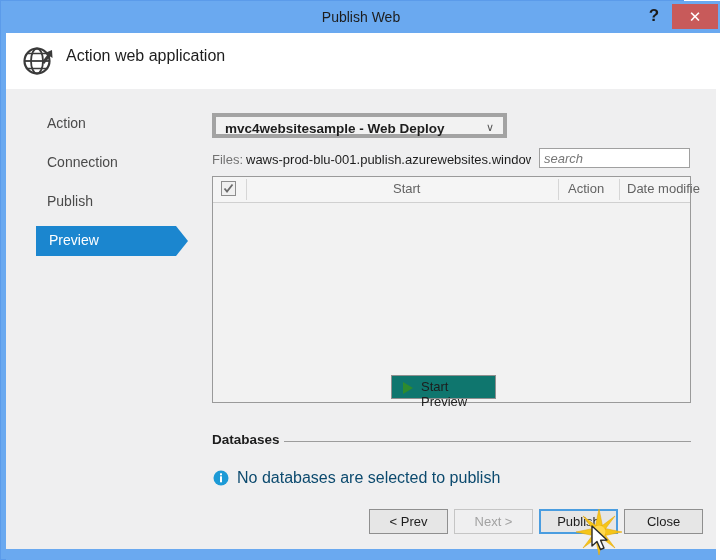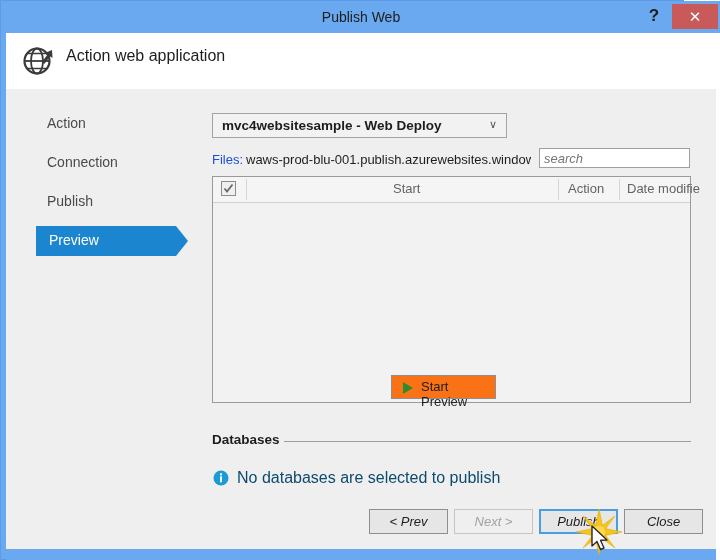--- a/index.html
+++ b/index.html
@@ -159,21 +159,21 @@
   }
 
   #profile-select {
     position: absolute;
     left: 16px;
     top: 24px;
     width: 295px;
     height: 25px;
     box-sizing: border-box;
     background: #f2f2f2;
-    border: 1px solid #a3a3a3;
+    border: 4px solid #a3a3a3;
     cursor: default;
   }
   #profile-select-label {
     position: absolute;
     left: 9px;
     top: 4px;
     font-size: 13.5px;
     font-weight: bold;
     color: #1d1d1d;
     white-space: nowrap;
@@ -184,21 +184,21 @@
     top: 4px;
     font-size: 11px;
     color: #555;
   }
 
   #files-label {
     position: absolute;
     left: 16px;
     top: 63px;
     font-size: 13px;
-    color: #1d4ed8;
+    color: #737373;
     white-space: nowrap;
   }
   #files-path {
     position: absolute;
     left: 50px;
     top: 63px;
     font-size: 13px;
     color: #1d1d1d;
     white-space: nowrap;
     max-width: 285px;
@@ -278,21 +278,21 @@
     white-space: nowrap;
   }
 
   #start-preview-button {
     position: absolute;
     left: 178px;
     top: 198px;
     width: 105px;
     height: 24px;
     box-sizing: border-box;
-    background: #f97316;
+    background: #0f766e;
     border: 1px solid #8f8f8f;
     cursor: default;
   }
   #start-preview-icon {
     position: absolute;
     left: 11px;
     top: 6px;
     width: 0; height: 0;
     border-top: 6px solid transparent;
     border-bottom: 6px solid transparent;
@@ -360,21 +360,20 @@
     width: 79px;
     height: 25px;
     box-sizing: border-box;
     background: #e6e6e6;
     border: 1px solid #8f8f8f;
     font-size: 13px;
     line-height: 23px;
     text-align: center;
     color: #1d1d1d;
     cursor: default;
-    font-style: italic;
   }
   .dlg-button.disabled {
     color: #a2a2a2;
     border-color: #c5c5c5;
     background: #efeff0;
   }
   .dlg-button.default {
     border: 2px solid #4a9de0;
     background: #e6e6e6;
     line-height: 21px;

